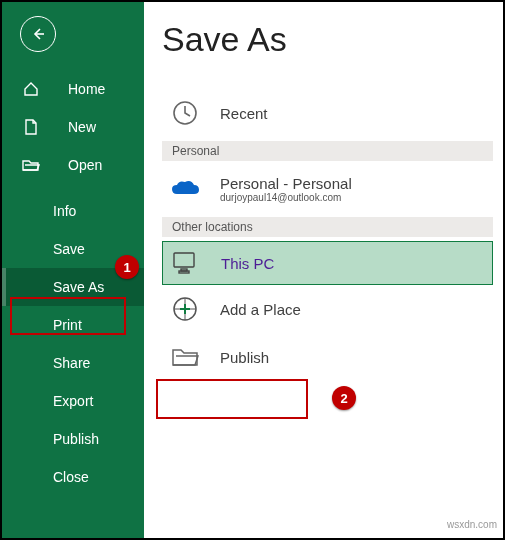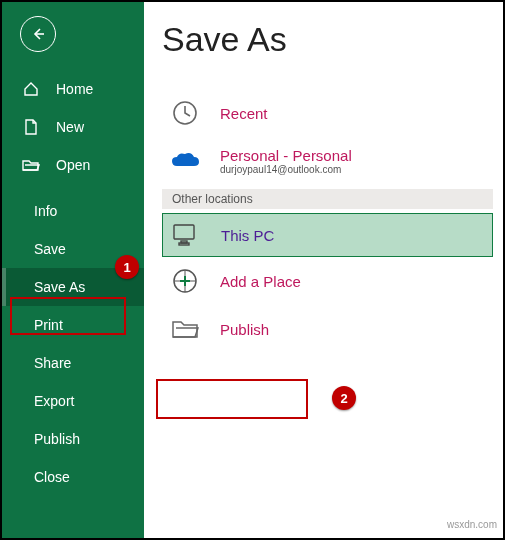--- a/index.html
+++ b/index.html
@@ -1,33 +1,33 @@
 <!DOCTYPE html>
 <html><head>
 <meta charset="utf-8">
 <style>
   * { box-sizing: border-box; margin: 0; padding: 0; }
   body { font-family: "Segoe UI", Arial, sans-serif; font-size: 14px; background: #fff; }
   .frame { width: 505px; height: 540px; border: 2px solid #000; position: relative; display: flex; background: #fff; }
   .sidebar { width: 142px; background: #0f7244; color: #fff; display: flex; flex-direction: column; padding-top: 14px; }
   .back-btn { width: 36px; height: 36px; border: 1.5px solid #fff; border-radius: 50%; margin-left: 18px; margin-bottom: 18px; display: flex; align-items: center; justify-content: center; cursor: pointer; }
   .nav-top { display: flex; flex-direction: column; }
-  .nav-item { display: flex; align-items: center; height: 38px; padding: 0 16px 0 20px; cursor: pointer; gap: 16px; font-size: 14px; }
+  .nav-item { display: flex; align-items: center; height: 38px; padding: 0 16px 0 20px; cursor: pointer; gap: 28px; font-size: 14px; }
   .nav-item .icon-slot { width: 18px; display: flex; align-items: center; justify-content: center; }
   .nav-bottom { display: flex; flex-direction: column; margin-top: 8px; }
-  .nav-sub { display: flex; align-items: center; height: 38px; padding-left: 32px; cursor: pointer; font-size: 14px; position: relative; }
+  .nav-sub { display: flex; align-items: center; height: 38px; padding-left: 51px; cursor: pointer; font-size: 14px; position: relative; }
   .nav-sub.active { background: #0a5a35; }
   .nav-sub.active::before { content:""; position:absolute; left:0; top:0; bottom:0; width:4px; background: rgba(255,255,255,0.25); }
   .nav-highlight { position: absolute; left: 8px; top: 295px; width: 116px; height: 38px; border: 2px solid #c00000; pointer-events: none; }
   .badge { position: absolute; width: 24px; height: 24px; border-radius: 50%; background: #c00000; color: #fff; font-weight: bold; display: flex; align-items: center; justify-content: center; font-size: 13px; box-shadow: 0 1px 2px rgba(0,0,0,0.4); pointer-events: none; }
   .content { flex: 1; padding: 18px 10px 10px 18px; position: relative; }
   .title { font-size: 34px; font-weight: 300; color: #222; margin-bottom: 30px; }
   .row { display: flex; align-items: center; height: 48px; gap: 18px; padding-left: 6px; }
   .row .icon-slot { width: 34px; display: flex; align-items: center; justify-content: center; color: #555; }
-  .row .txt { color: #be185d; font-size: 15px; }
+  .row .txt { color: #404040; font-size: 15px; }
   .row .sub { font-size: 10px; color: #555; }
   .section-hdr { background: #eceae8; color: #555; font-size: 12px; padding: 3px 10px; margin: 4px 0; }
   .row.selected { background: #b7dcc7; border: 1px solid #107c41; height: 44px; }
   .row.selected .txt { color: #4c1d95; }
   .browse-highlight { position:absolute; left: 12px; top: 377px; width: 152px; height: 40px; border:2px solid #c00000; pointer-events:none; }
   .watermark { position: absolute; right: 6px; bottom: 8px; font-size: 10px; color: #999; }
 </style>
 </head>
 <body>
 
@@ -101,20 +101,21 @@
     <div class="row">
       <span class="icon-slot">
           <svg width="28" height="28" viewBox="0 0 28 28" fill="none" stroke="#666" stroke-width="1.6">
             <circle cx="14" cy="14" r="11"></circle>
             <path d="M14 7 V14 L19 17"></path>
           </svg>
         </span>
       <span class="txt">Recent</span>
     </div>
 
+    <div class="section-hdr">Personal</div>
 
     <div class="row">
       <span class="icon-slot">
           <svg width="30" height="20" viewBox="0 0 30 20">
             <path d="M7 15 Q2 15 2 10 Q2 6 7 6 Q9 1 15 3 Q21 0 24 6 Q29 6 29 11 Q29 15 24 15 Z" fill="#0a64c7"></path>
           </svg>
         </span>
       <div>
         <div class="txt">Personal - Personal</div>
         <div class="sub">durjoypaul14@outlook.com</div>

